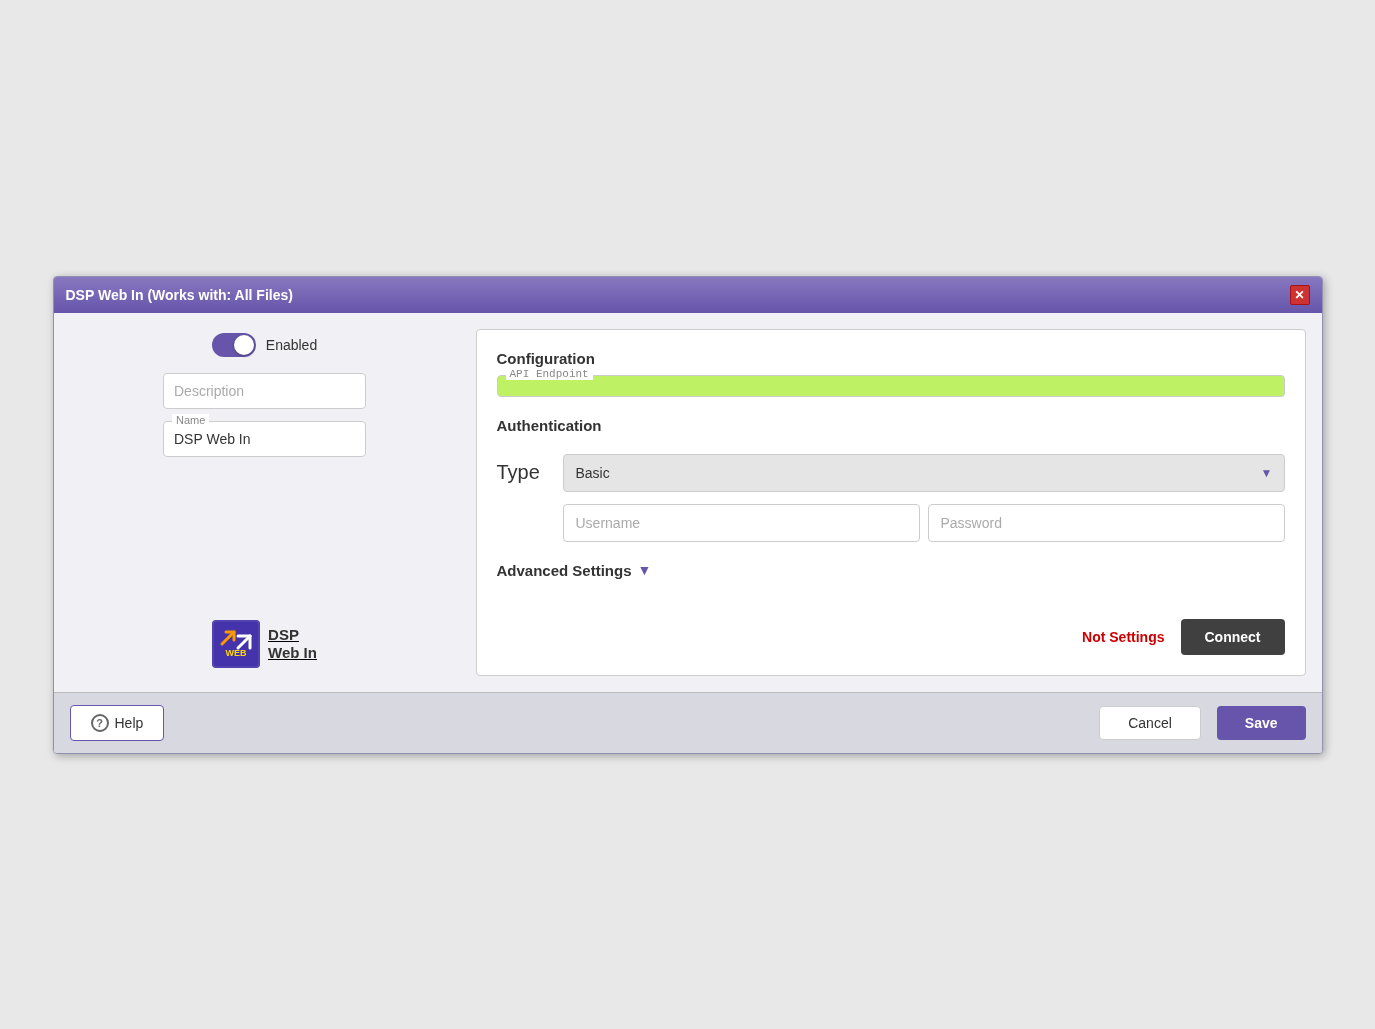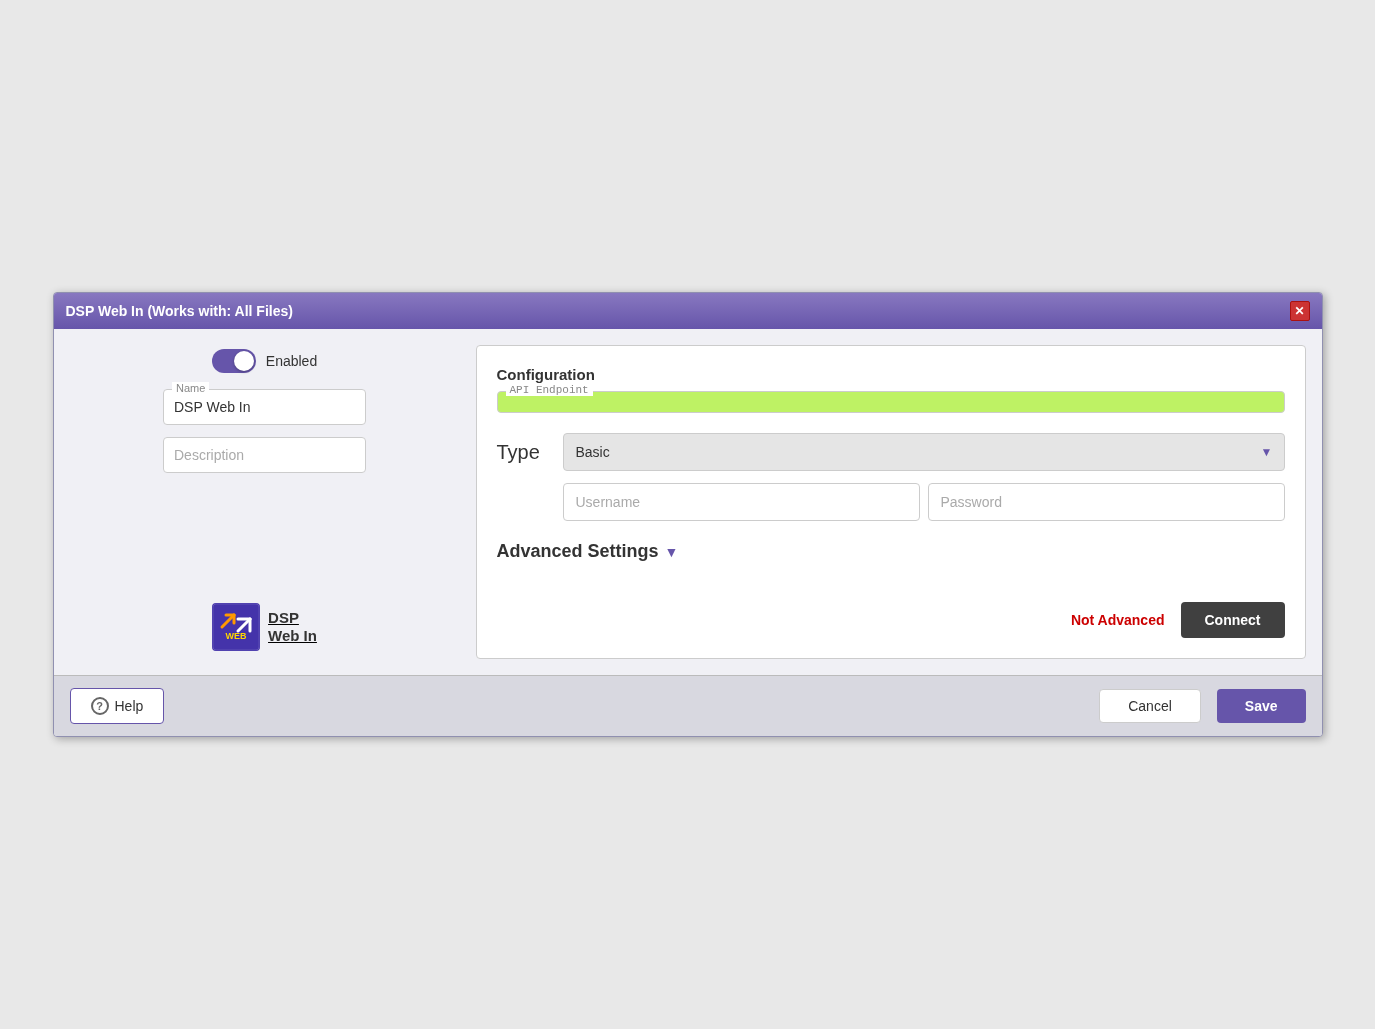--- a/index.html
+++ b/index.html
@@ -206,21 +206,21 @@
     .text-input::placeholder {
       color: #aaa;
     }
     .advanced-settings-row {
       display: flex;
       align-items: center;
       gap: 6px;
       cursor: pointer;
     }
     .advanced-label {
-      font-size: 18px;
+      font-size: 15px;
       font-weight: bold;
       color: #333;
     }
     .dropdown-arrow {
       color: #6655aa;
       font-size: 14px;
     }
     .connection-row {
       display: flex;
       align-items: center;
@@ -344,26 +344,26 @@
     <div class="left-panel">
 
       <div class="enabled-row">
         <div class="toggle-switch">
           <div class="toggle-knob"></div>
         </div>
         <span class="enabled-label">Enabled</span>
       </div>
 
       <div class="field-group">
+        <input class="field-input" type="text" placeholder="Description" style="">
+      </div>
+
+      <div class="field-group">
         <span class="field-label">Name</span>
         <input class="field-input" type="text" value="DSP Web In" style="">
-      </div>
-
-      <div class="field-group">
-        <input class="field-input" type="text" placeholder="Description" style="">
       </div>
 
       <div class="spacer"></div>
       <div class="logo-area">
         <svg class="logo-icon" viewBox="0 0 48 48" xmlns="http://www.w3.org/2000/svg">
           <rect width="48" height="48" rx="4" fill="#4433aa"></rect>
           <rect x="1" y="1" width="46" height="46" rx="3" fill="none" stroke="#ffffff" stroke-width="0.5" opacity="0.3"></rect>
           <text x="24" y="36" text-anchor="middle" fill="#ffd700" font-size="9" font-weight="bold">WEB</text>
 
           <line x1="10" y1="24" x2="22" y2="12" stroke="#ff9900" stroke-width="3" stroke-linecap="round"></line>
@@ -383,20 +383,21 @@
     <div class="right-panel">
 
       <div>
         <div class="section-title">Configuration</div>
         <div class="api-endpoint-group">
           <span class="api-endpoint-label">API Endpoint</span>
         </div>
       </div>
 
       <div class="auth-section">
+        <div class="section-title">Authentication</div>
 
         <div class="type-row">
           <span class="type-label">Type</span>
           <div class="select-wrapper">
             <select>
               <option>Basic</option>
               <option>None</option>
               <option>Bearer Token</option>
               <option>API Key</option>
             </select>
@@ -411,21 +412,21 @@
       </div>
 
       <div class="advanced-settings-row">
         <span class="advanced-label">Advanced Settings</span>
         <span class="dropdown-arrow">▼</span>
       </div>
 
       <div class="spacer"></div>
 
       <div class="connection-row">
-        <span class="not-connected-text">Not Advanced</span>
+        <span class="not-connected-text">Not Settings</span>
         <button class="connect-btn">Connect</button>
       </div>
     </div>
   </div>
 
   <div class="footer">
     <button class="help-btn">
       <div class="help-icon">?</div>
       <span>Help</span>
     </button>

